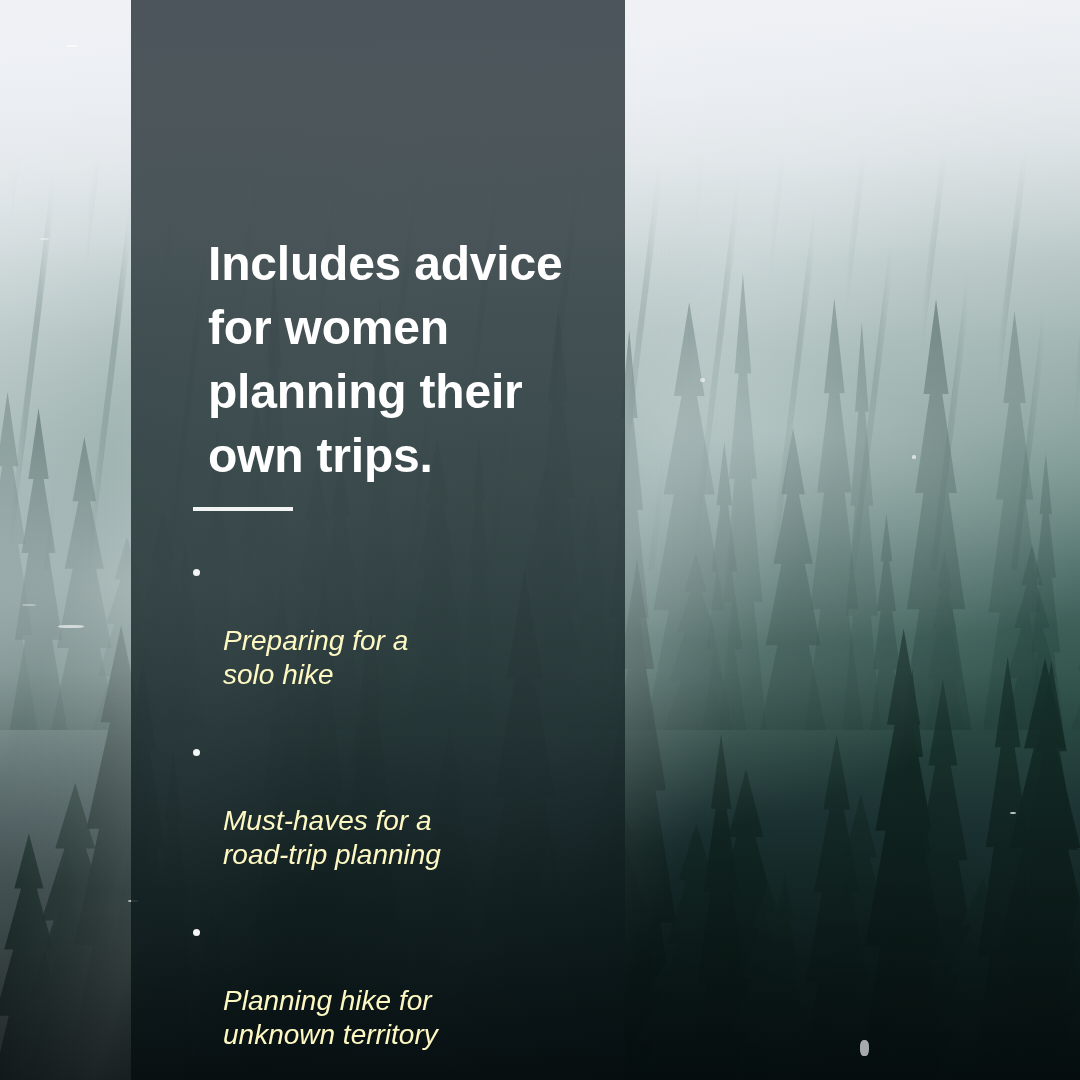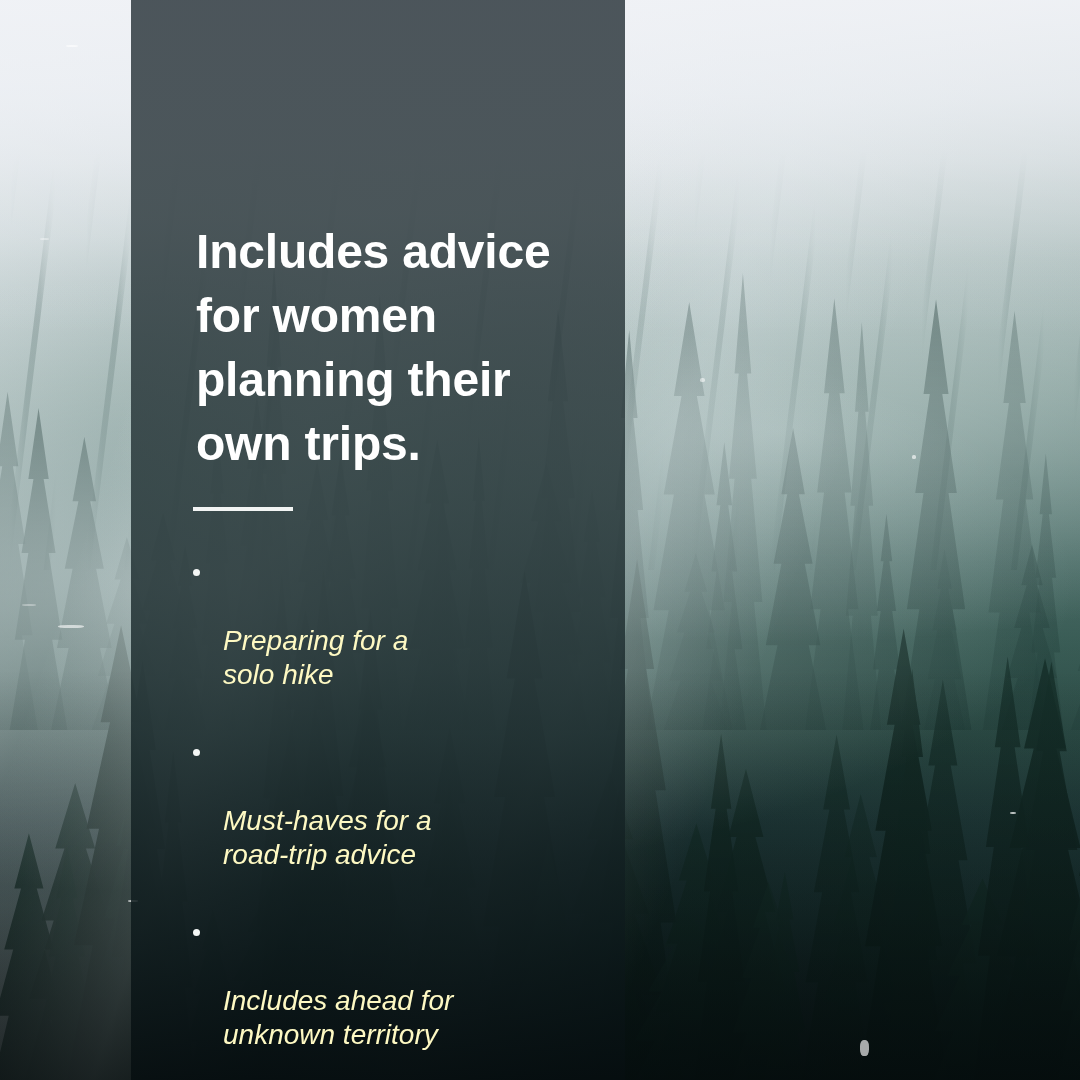--- a/index.html
+++ b/index.html
@@ -176,21 +176,21 @@
     left: 192px;
     top: 0;
     width: 400px;
     height: 1080px;
   }
   .headline {
     position: absolute;
     top: 216px;
     left: 0;
     width: 395px;
-    margin: 4px;
+    margin: 16px;
     color: #ffffff;
     font-size: 48px;
     font-weight: 700;
     line-height: 64px;
     letter-spacing: -0.2px;
     white-space: pre-line;
   }
   .divider {
     position: absolute;
     top: 507px;
@@ -350,24 +350,24 @@
 
     <ul class="bullets">
       <li class="bullet">
         <span class="dot"></span>
         <span>Preparing for a
 solo hike</span>
       </li>
       <li class="bullet">
         <span class="dot"></span>
         <span>Must-haves for a
-road-trip advice</span>
+road-trip planning</span>
       </li>
       <li class="bullet">
         <span class="dot"></span>
-        <span>Includes ahead for
+        <span>Planning hike for
 unknown territory</span>
       </li>
 
     </ul>
 
   </div>
 </div>
 
 </body></html>

